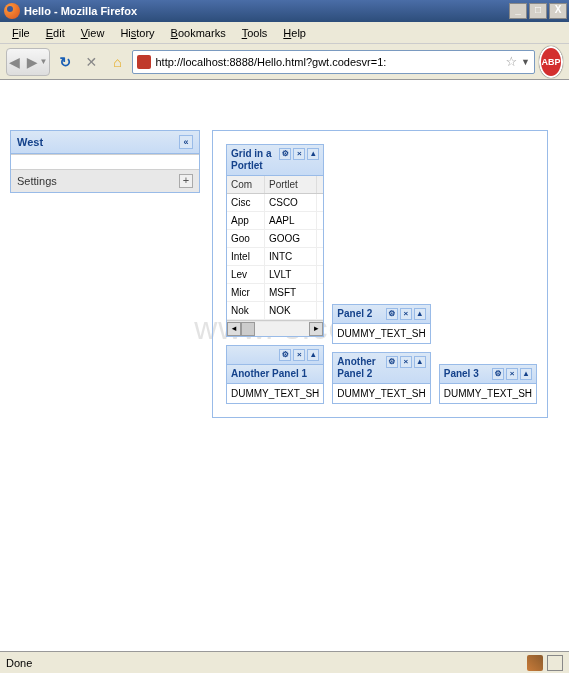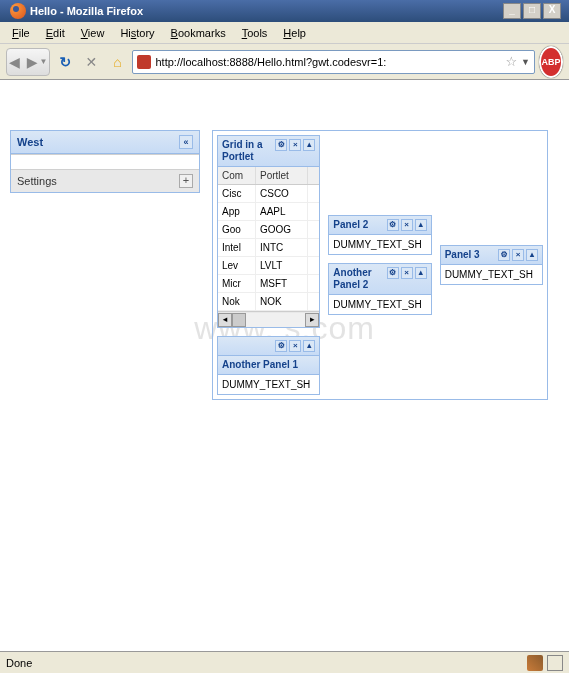--- a/index.html
+++ b/index.html
@@ -1,19 +1,19 @@
 <!DOCTYPE html>
 <html><head>
   <meta charset="utf-8">
   <style>
     * { box-sizing: border-box; margin: 0; padding: 0; }
     body { font-family: Tahoma, Arial, sans-serif; font-size: 11px; color: #000; background: #fff; width: 569px; height: 673px; overflow: hidden; }
     
     
-    .titlebar { background: linear-gradient(#4a6da7, #2d4d7a); height: 22px; display: flex; align-items: center; padding: 0 8px; color: #fff; font-weight: bold; }
+    .titlebar { background: linear-gradient(#4a6da7, #2d4d7a); height: 22px; display: flex; align-items: center; padding: 0 2px; color: #fff; font-weight: bold; }
     .titlebar .ff-icon { width: 16px; height: 16px; background: radial-gradient(circle at 30% 30%, #ff9a3c, #d9541e); border-radius: 50%; margin: 0 4px 0 2px; position: relative; }
     .titlebar .ff-icon::after { content:''; position:absolute; left:3px; top:3px; width:6px; height:6px; background:#3b5998; border-radius:50%; }
     .titlebar .wincontrols { margin-left: auto; display: flex; gap: 2px; }
     .winbtn { width: 18px; height: 16px; background: #d4d0c8; border: 1px solid #888; font-family: Arial; font-size: 10px; line-height: 12px; text-align: center; cursor: default; }
     
     .menubar { background: #ece9d8; height: 22px; display: flex; align-items: center; padding: 2px 6px; gap: 4px; border-bottom: 1px solid #ccc; }
     .menubar span { padding: 2px 6px; }
     .menubar span u { text-decoration: underline; }
     
     .toolbar { background: #ece9d8; height: 36px; display: flex; align-items: center; padding: 2px 6px; gap: 4px; border-bottom: 1px solid #999; }
@@ -31,21 +31,21 @@
     .page { background: #fff; height: 569px; padding: 10px; position: relative; }
     
     .west-panel { position: absolute; left: 10px; top: 50px; width: 190px; border: 1px solid #99bbe8; }
     .west-header { background: linear-gradient(#dae7f6,#c7dbf5); color: #15428b; font-weight: bold; padding: 4px 6px; border-bottom: 1px solid #99bbe8; display: flex; align-items: center; }
     .west-header .collapse-left { margin-left: auto; width: 14px; height: 14px; border: 1px solid #99bbe8; background: #dae7f6; text-align: center; line-height: 12px; font-size: 9px; color: #15428b; }
     .accordion-item { border-top: 1px solid #d0d0d0; }
     .accordion-header { background: #e8e8e8; padding: 4px 6px; display: flex; align-items: center; color: #333; }
     .accordion-header .tool { margin-left: auto; width: 14px; height: 14px; border: 1px solid #aaa; background: #f0f0f0; text-align: center; line-height: 11px; font-size: 11px; color: #555; }
     .accordion-body { background: #fff; padding: 3px 6px; font-size: 10px; color: #555; white-space: nowrap; overflow: hidden; }
     
-    .portal { position: absolute; left: 212px; top: 50px; width: 336px; border: 1px solid #99bbe8; padding: 4px; display: flex; gap: 8px; align-items: center; }
+    .portal { position: absolute; left: 212px; top: 50px; width: 336px; border: 1px solid #99bbe8; padding: 13px; display: flex; gap: 8px; align-items: flex-end; }
     .portal-col { display: flex; flex-direction: column; gap: 8px; }
     .col1 { width: 105px; }
     .col2 { width: 105px; }
     .col3 { width: 105px; }
     
     .portlet { border: 1px solid #99bbe8; background: #fff; }
     .portlet-header { background: linear-gradient(#dae7f6,#c7dbf5); color: #15428b; font-weight: bold; padding: 3px 4px; display: flex; align-items: flex-start; border-bottom: 1px solid #99bbe8; line-height: 1.2; }
     .portlet-header .ptitle { flex: 1; word-wrap: break-word; font-size: 10px; }
     .portlet-tools { display: flex; gap: 2px; flex-shrink: 0; margin-left: 3px; }
     .portlet-tools .pt { width: 12px; height: 12px; border: 1px solid #99bbe8; background: #dae7f6; text-align: center; line-height: 10px; font-size: 8px; color: #15428b; cursor: default; }

